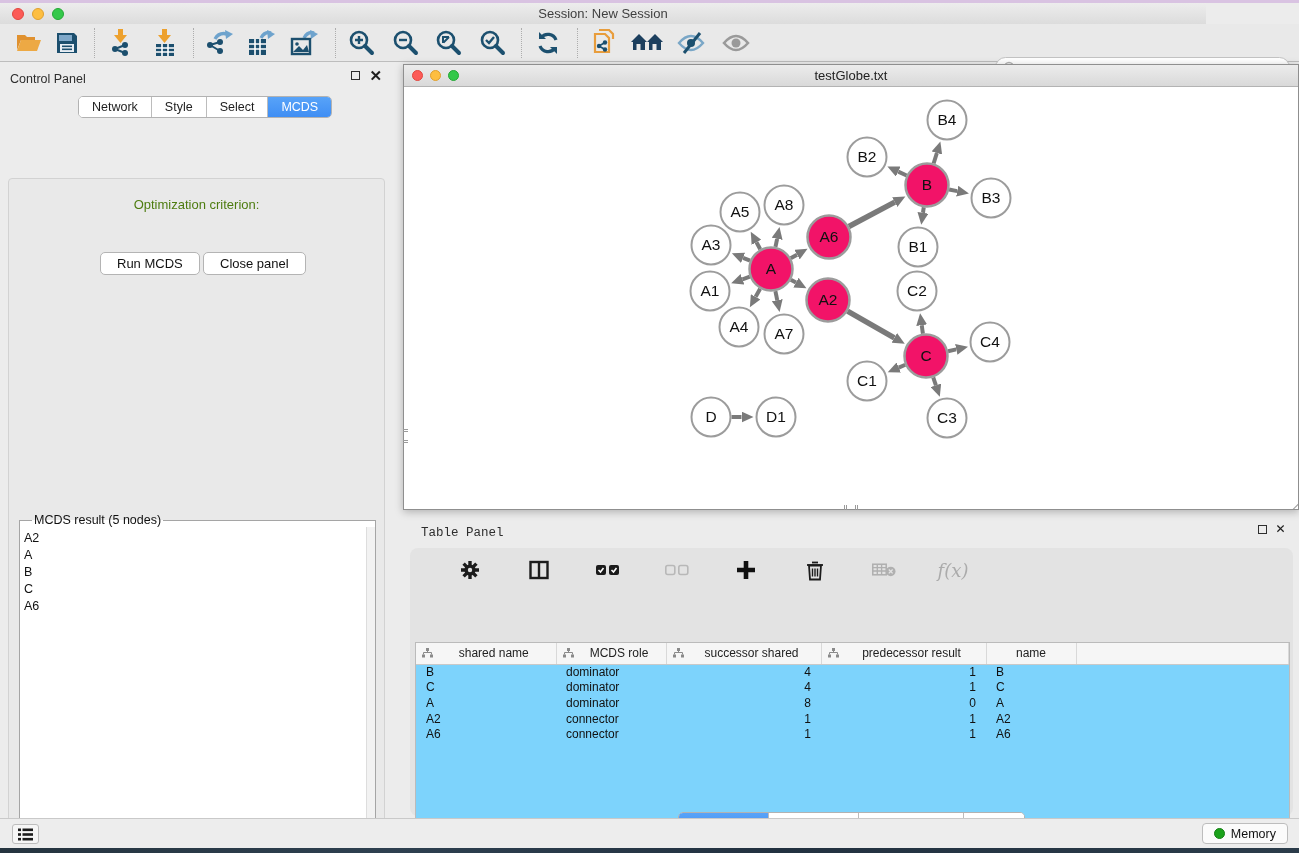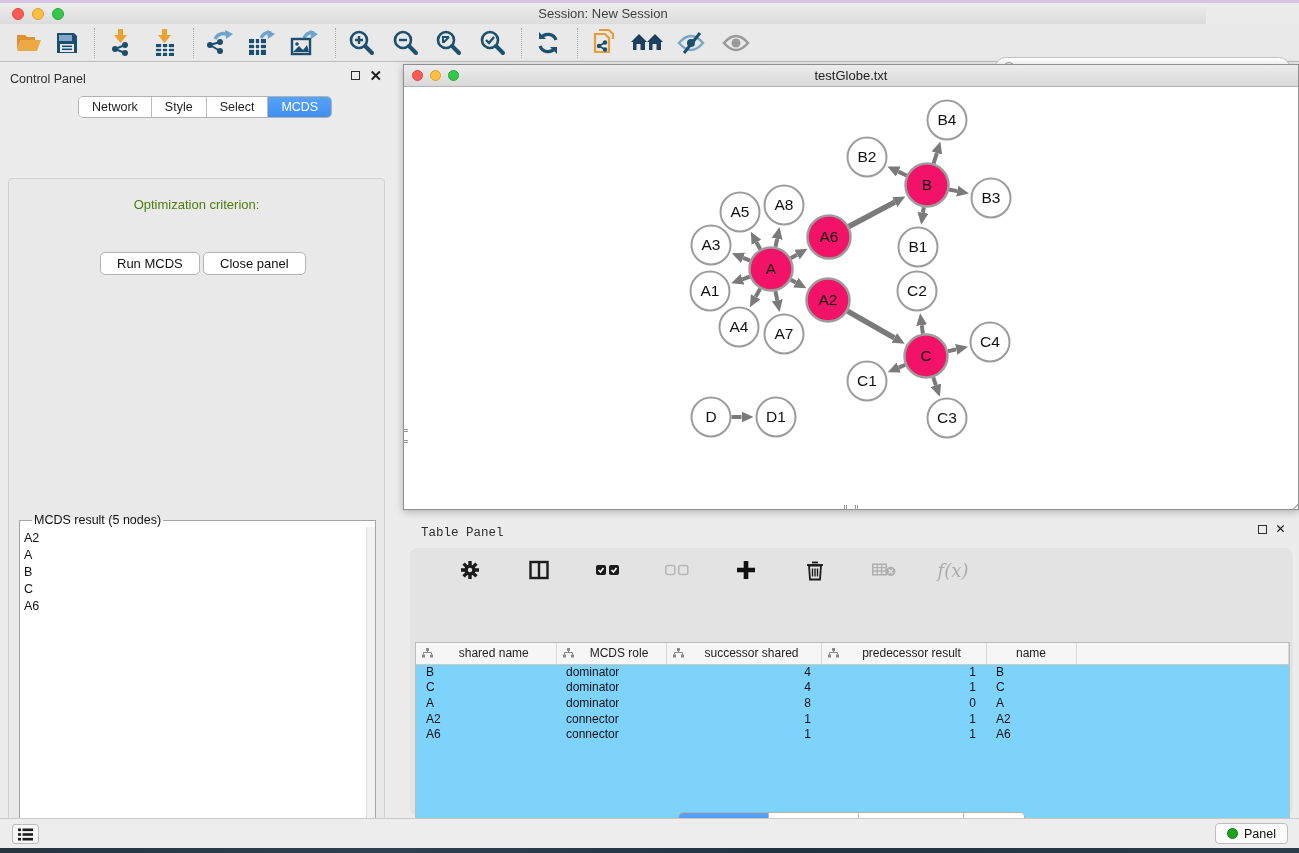--- a/index.html
+++ b/index.html
@@ -606,16 +606,16 @@
           <rect x="0" y="5.2" width="3" height="2.6"></rect>
           <rect x="0" y="9.9" width="3" height="2.6"></rect>
           <rect x="4.5" y="0.5" width="10.5" height="2.6"></rect>
           <rect x="4.5" y="5.2" width="10.5" height="2.6"></rect>
           <rect x="4.5" y="9.9" width="10.5" height="2.6"></rect>
         </g>
       </svg>
   </div>
   <div class="memory-btn">
     <span class="mem-dot"></span>
-    <span class="lbl">Panel</span>
+    <span class="lbl">Memory</span>
   </div>
 </div>
 <div class="desktop-strip"></div>
 
 </body></html>

